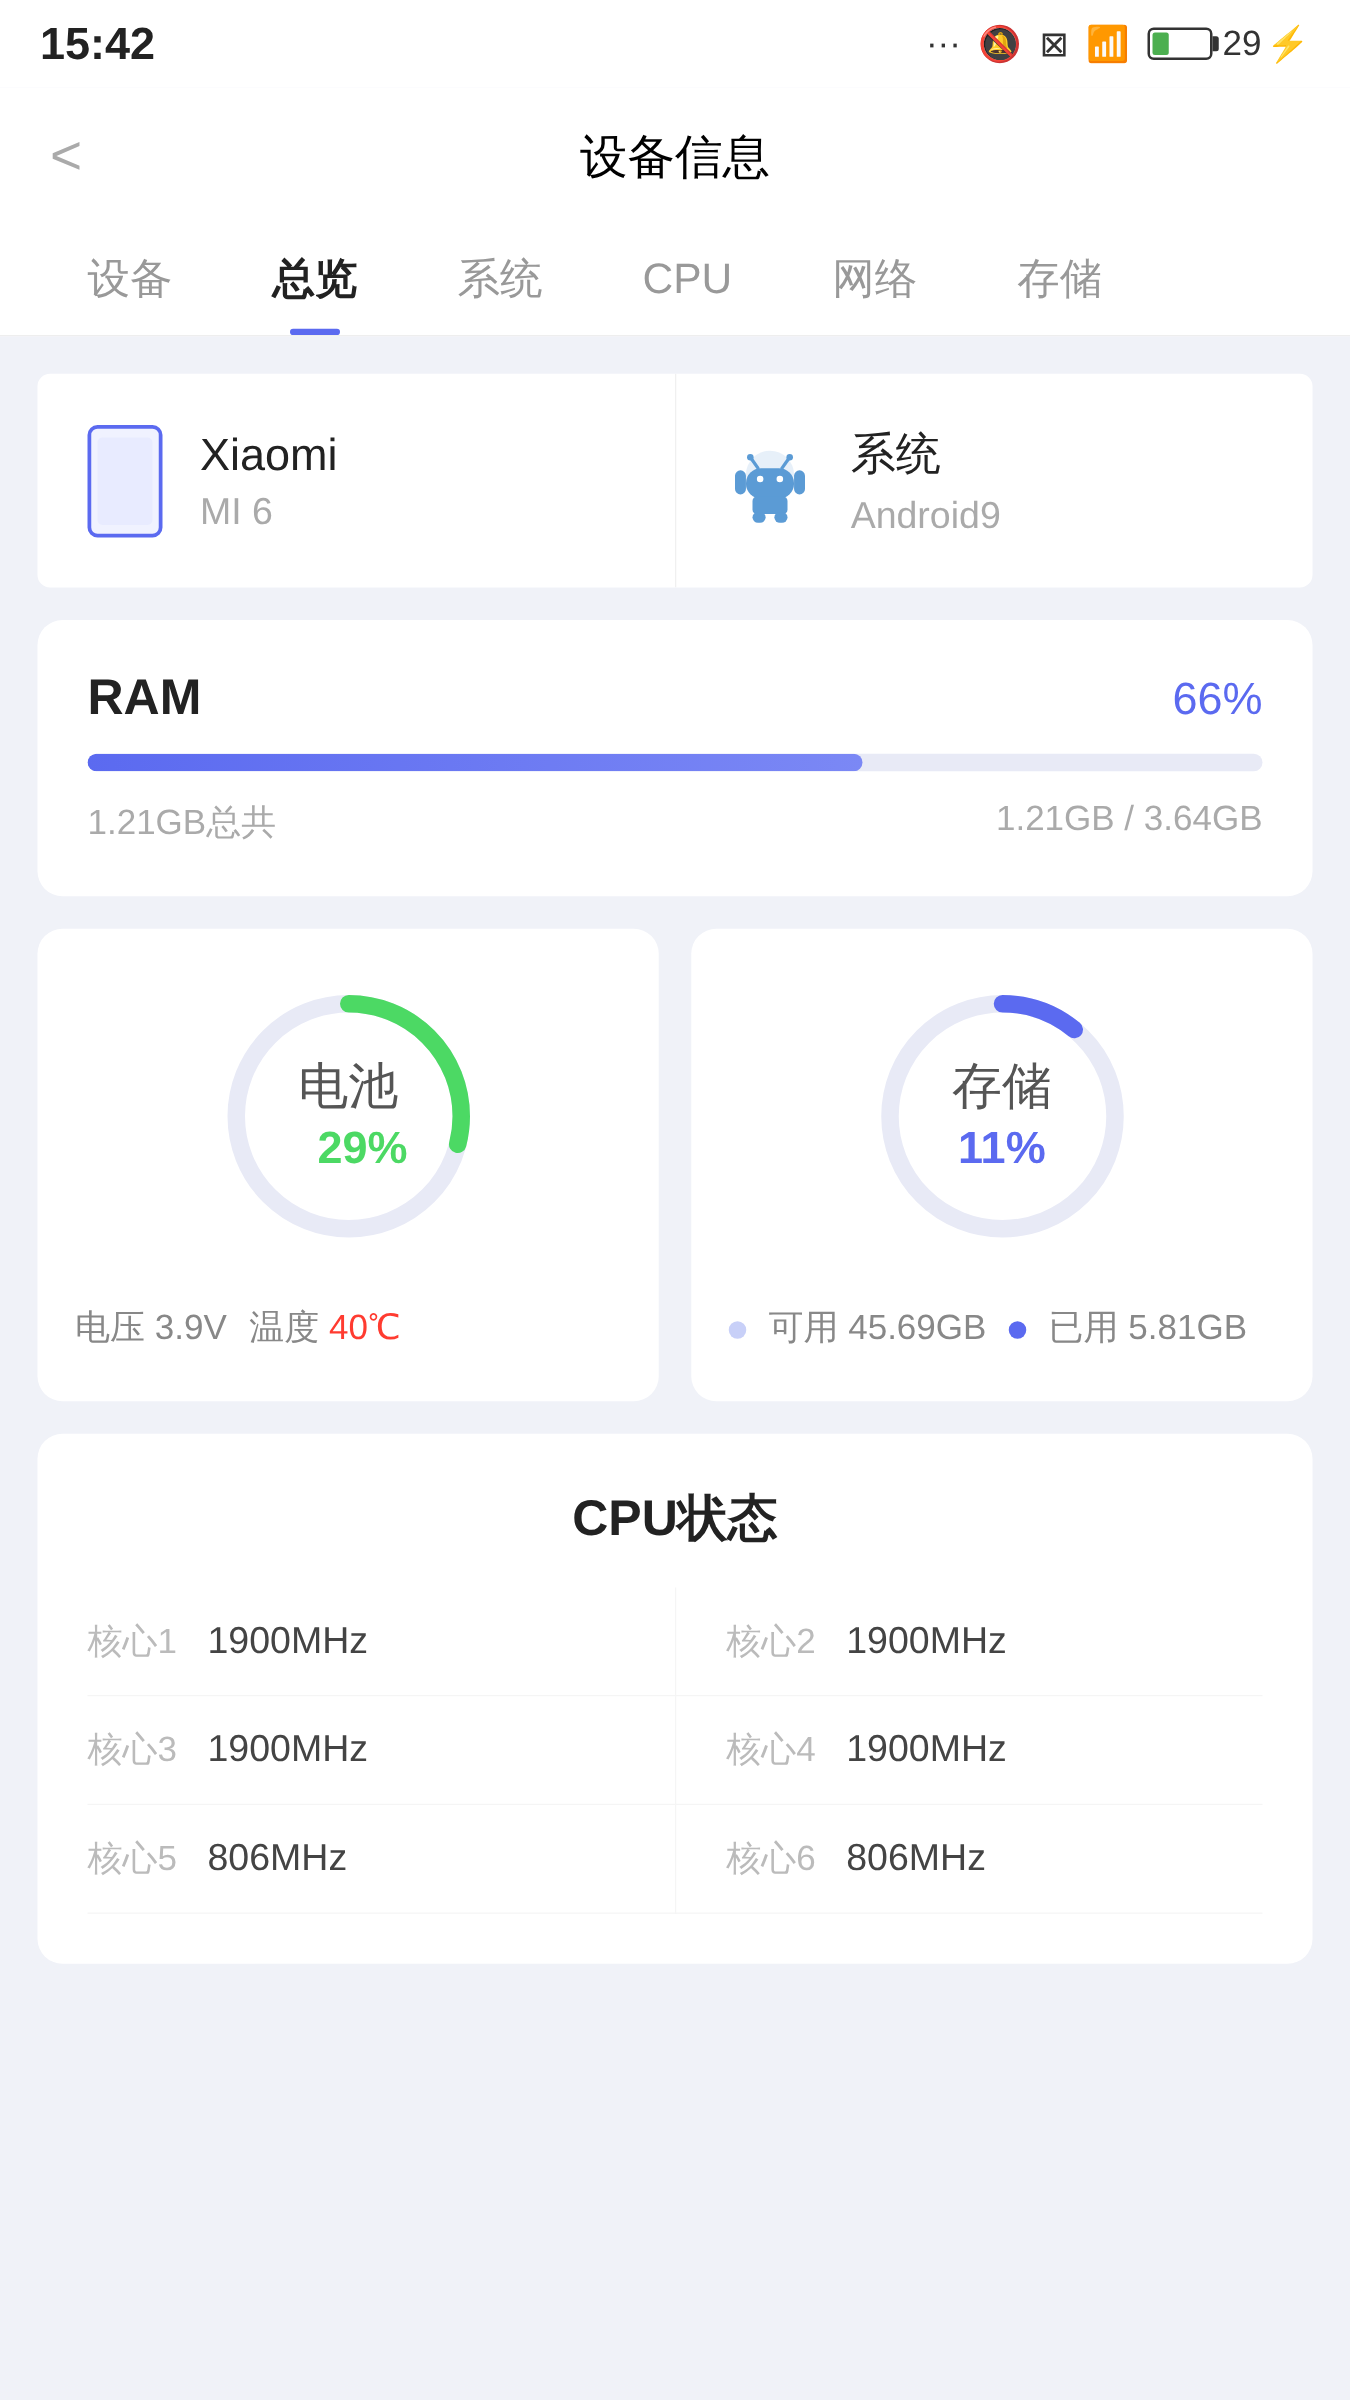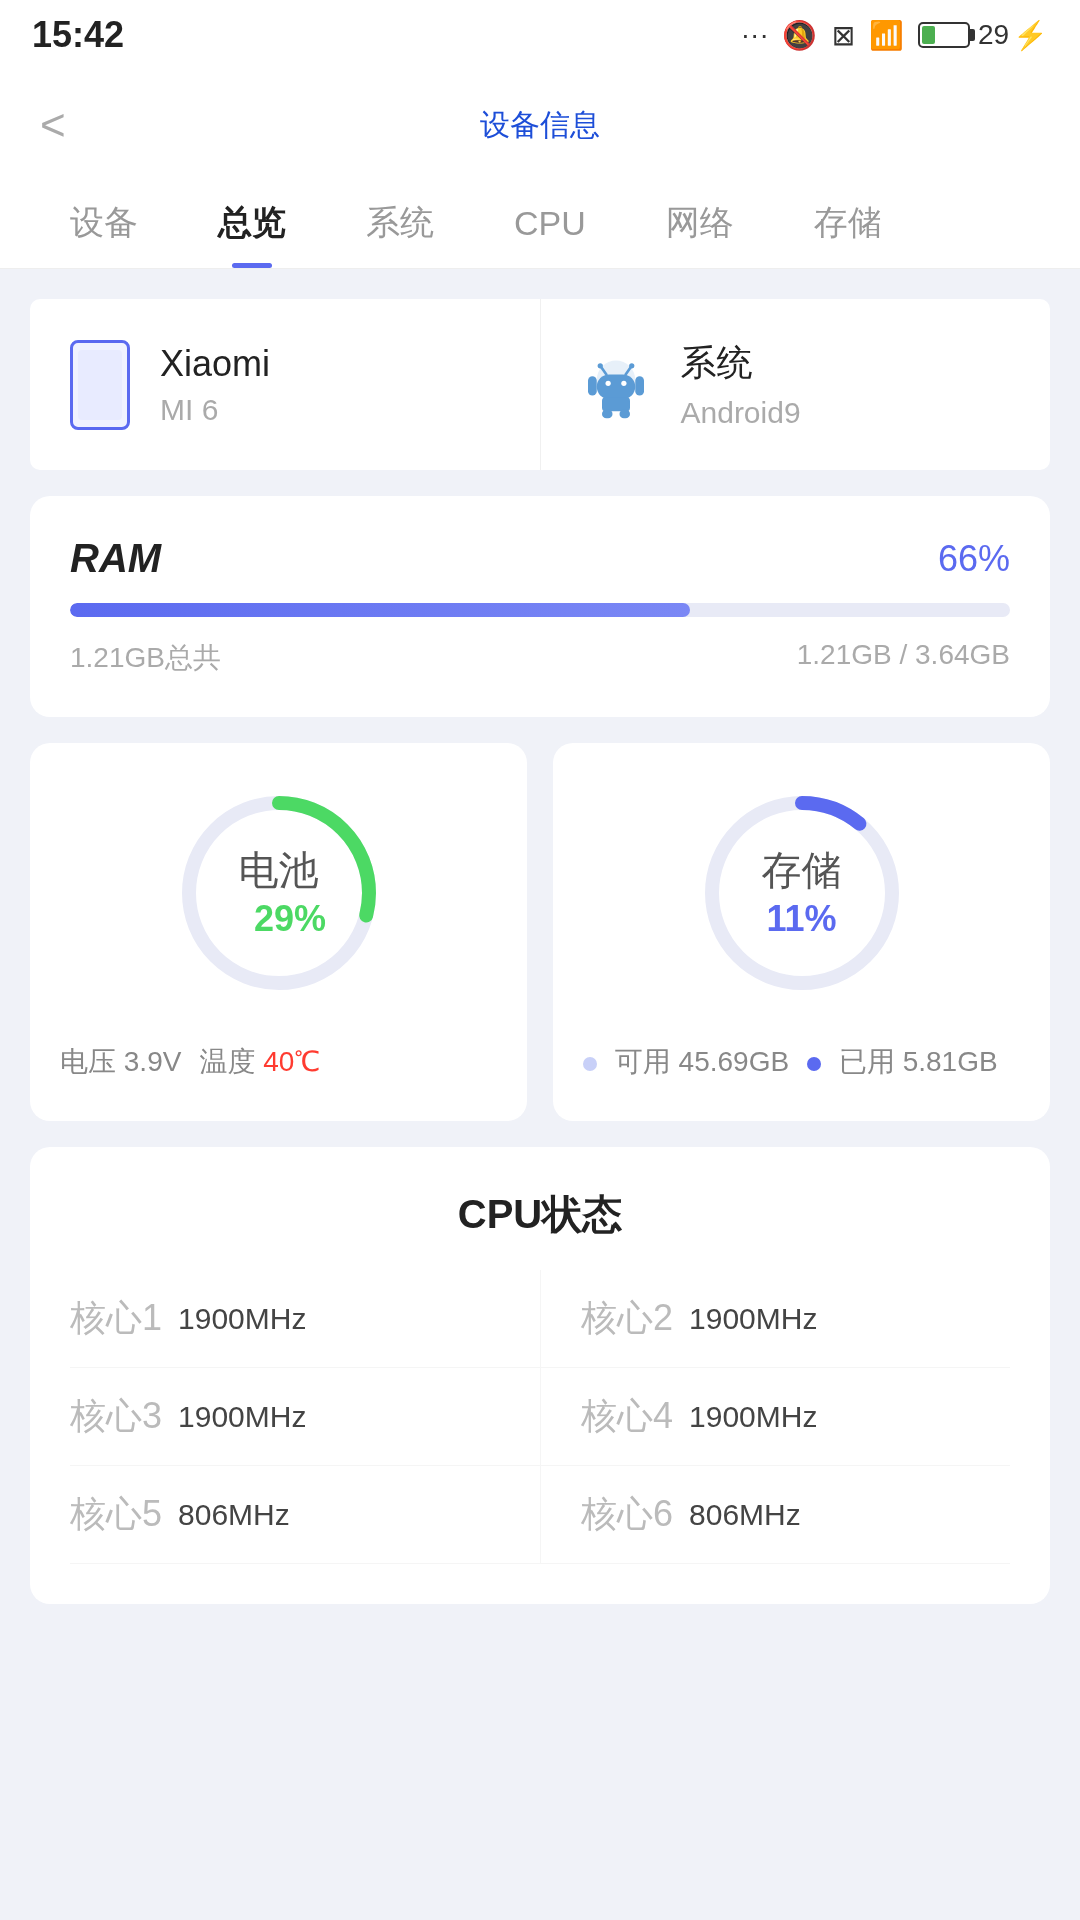--- a/index.html
+++ b/index.html
@@ -89,23 +89,23 @@
       padding: 0 40px;
     }
     .back-btn {
       position: absolute;
       left: 40px;
       font-size: 44px;
       color: #aaa;
       cursor: pointer;
     }
     .header-title {
-      font-size: 30px;
+      font-size: 38px;
       font-weight: 500;
-      color: #1d4ed8;
+      color: #000000;
       text-align: center;
     }
 
     
     .tabs {
       background: #fff;
       display: flex;
       align-items: center;
       padding: 0 30px;
       border-bottom: 1px solid #eee;
@@ -203,21 +203,20 @@
     .ram-header {
       display: flex;
       justify-content: space-between;
       align-items: center;
       margin-bottom: 22px;
     }
     .ram-label {
       font-size: 40px;
       font-weight: 600;
       color: #222;
-      font-style: italic;
     }
     .ram-pct {
       font-size: 36px;
       color: #5b6af0;
       font-weight: 500;
     }
     .progress-bar {
       height: 14px;
       background: #e8eaf6;
       border-radius: 7px;
@@ -333,21 +332,21 @@
       border-bottom: 1px solid #f5f5f5;
     }
     .cpu-row:nth-child(odd) {
       padding-right: 40px;
     }
     .cpu-row:nth-child(even) {
       padding-left: 40px;
       border-left: 1px solid #f5f5f5;
     }
     .cpu-core-label {
-      font-size: 36px;
+      font-size: 28px;
       color: #bbb;
       margin-right: 16px;
       min-width: 80px;
     }
     .cpu-core-val {
       font-size: 30px;
       color: #444;
       font-weight: 500;
     }
   </style>

